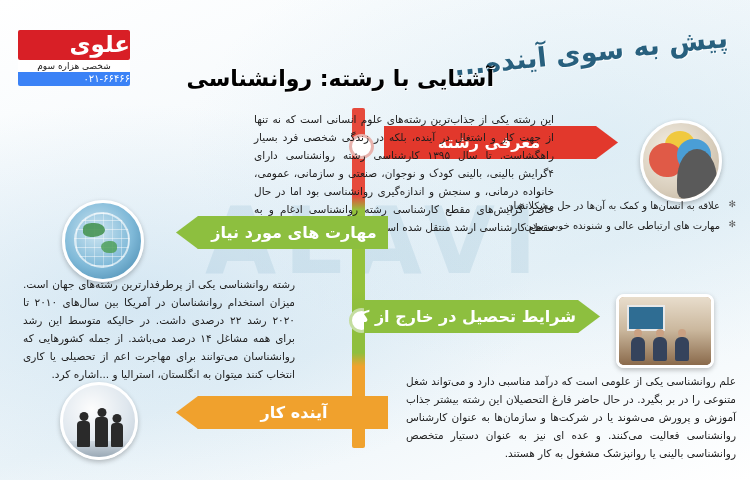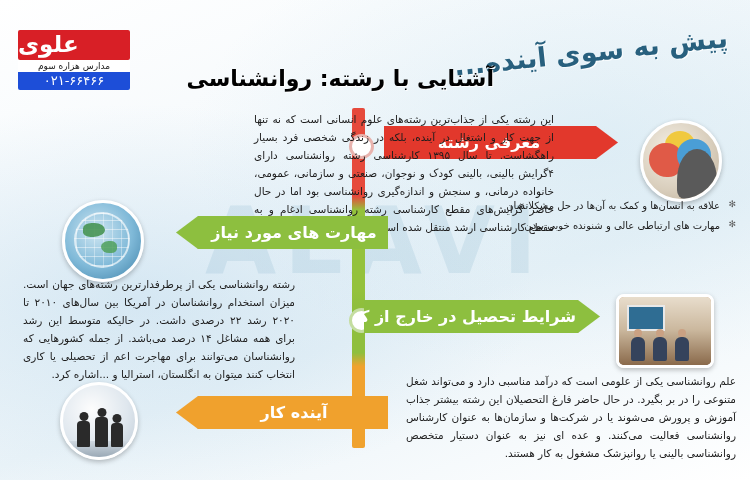--- a/index.html
+++ b/index.html
@@ -44,40 +44,40 @@
   
   #logo {
     position: absolute;
     left: 18px;
     top: 30px;
     width: 112px;
   }
   #logo .logo-main {
     background: #d81f26;
     color: #ffffff;
-    text-align: left;
+    text-align: right;
     font-size: 23px;
     font-weight: bold;
     padding: 2px 0 4px;
     line-height: 1.05;
     border-radius: 2px;
   }
   #logo .logo-sub {
     background: #ffffff;
     color: #1b1b1b;
     text-align: center;
     font-size: 9px;
     padding: 1px 0;
     letter-spacing: 0px;
   }
   #logo .logo-phone {
-    background: #1d4ed8;
+    background: #3b82f6;
     color: #ffffff;
-    text-align: center;
-    font-size: 13px;
+    text-align: right;
+    font-size: 10px;
     padding: 1px 0 2px;
     border-radius: 0 0 2px 2px;
   }
 
   
   #headline {
     position: absolute;
     right: 24px;
     top: 22px;
     font-size: 27px;
@@ -248,21 +248,21 @@
 </head>
 <body>
 
 <div id="page">
 
   <div id="bg-tint"></div>
   <div id="watermark">ALAVI</div>
 
   <div id="logo">
     <div class="logo-main">علوی</div>
-    <div class="logo-sub">مدارس هزاره سوم</div>
+    <div class="logo-sub">شخصی هزاره سوم</div>
     <div class="logo-phone">۰۲۱-۶۶۴۶۶</div>
   </div>
 
   <div id="headline">پیش به سوی آینده...</div>
   <div id="subheadline">آشنایی با رشته: روانشناسی</div>
 
   <div id="spine"></div>
   <div class="spine-dot" style="top:134px; border-color:#e8b3ae;"></div>
   <div class="spine-dot" style="top:224px; border-color:#c4ddA0;"></div>
   <div class="spine-dot" style="top:308px; border-color:#c4ddA0;"></div>

